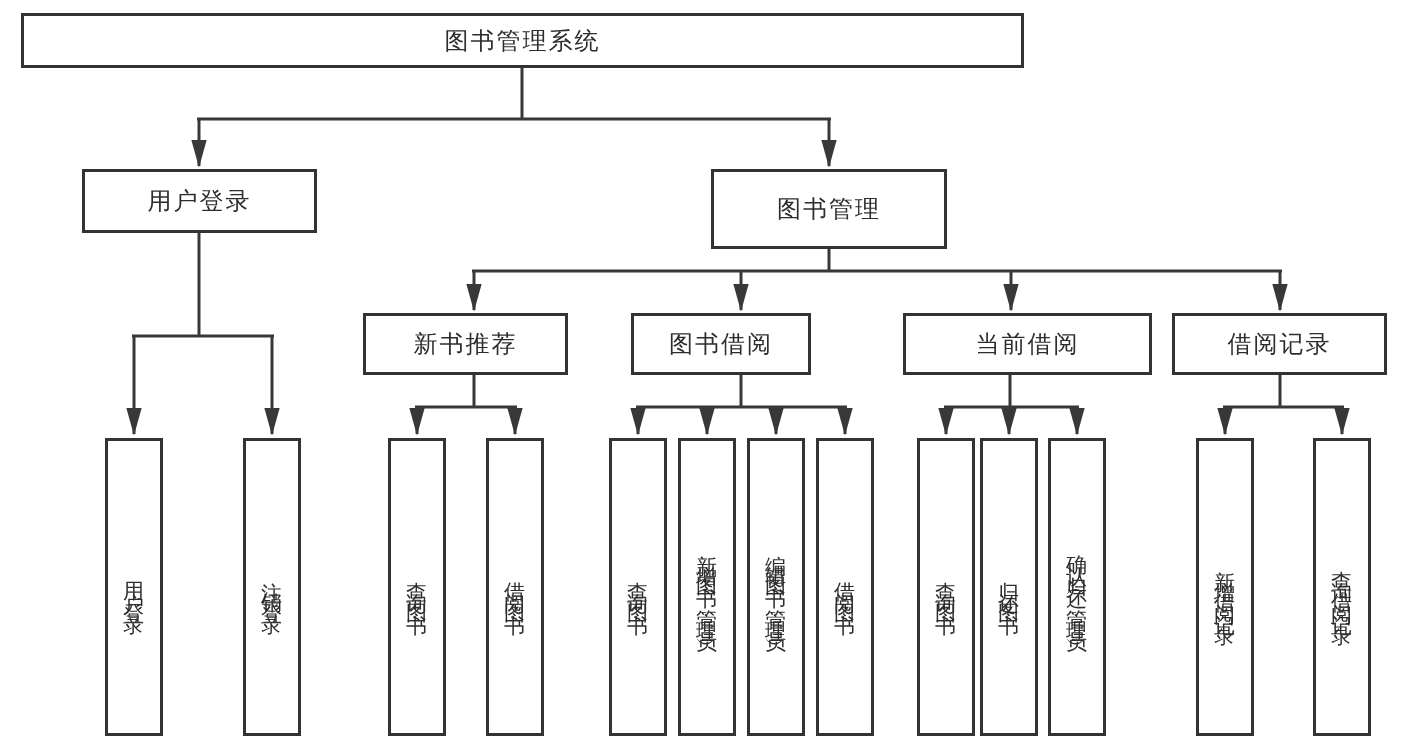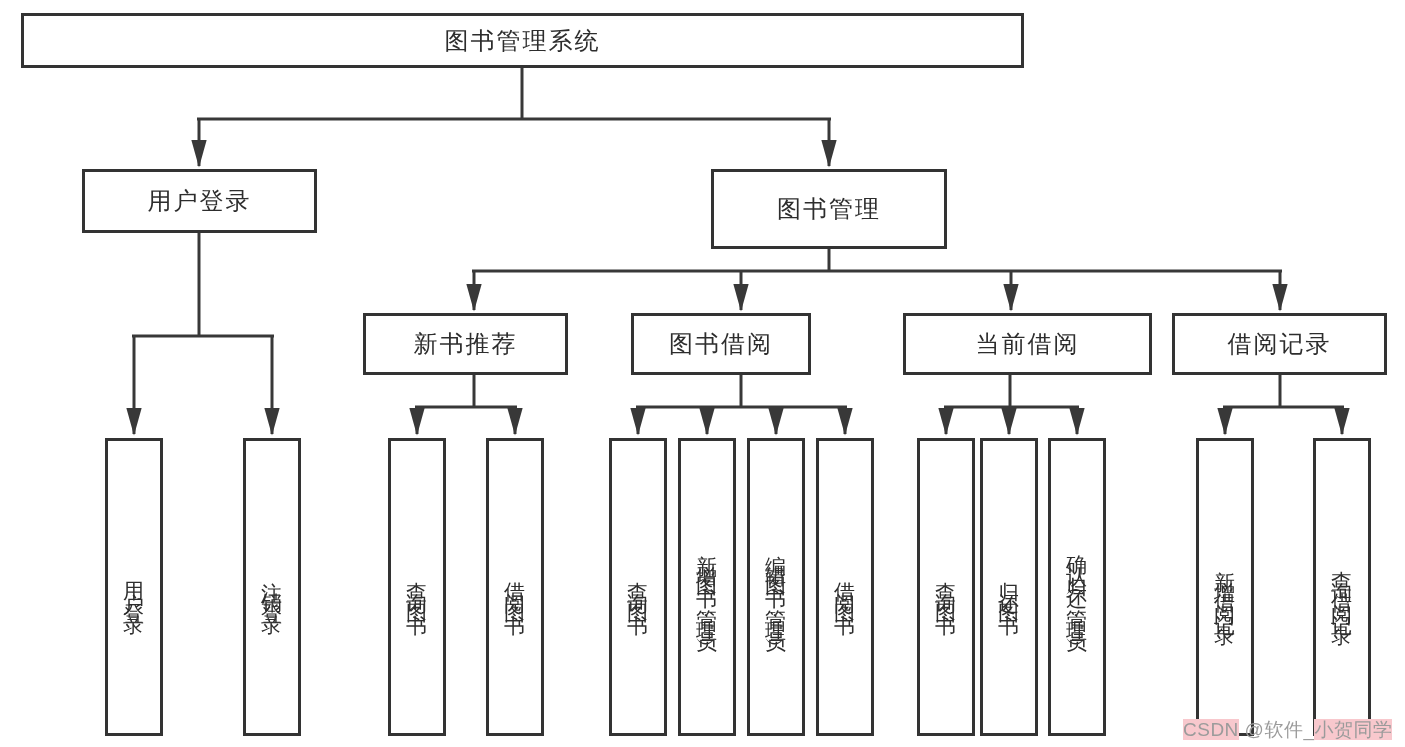--- a/index.html
+++ b/index.html
@@ -117,17 +117,14 @@
   <div class="vbox" style="left:747px;top:438px;width:58px;height:298px">编辑图书（管理员）</div>
   <div class="vbox" style="left:816px;top:438px;width:58px;height:298px">借阅图书</div>
 
   <div class="vbox" style="left:917px;top:438px;width:58px;height:298px">查询图书</div>
   <div class="vbox" style="left:980px;top:438px;width:58px;height:298px">归还图书</div>
   <div class="vbox" style="left:1048px;top:438px;width:58px;height:298px">确认归还（管理员）</div>
 
   <div class="vbox" style="left:1196px;top:438px;width:58px;height:298px">新增借阅记录</div>
   <div class="vbox" style="left:1313px;top:438px;width:58px;height:298px">查询借阅记录</div>
 
-  <div class="watermark">
-    <span class="hl">CSDN</span><span> @软件_</span><span class="hl">小贺同学</span>
-  </div>
 
 </div>
 
 </body></html>

